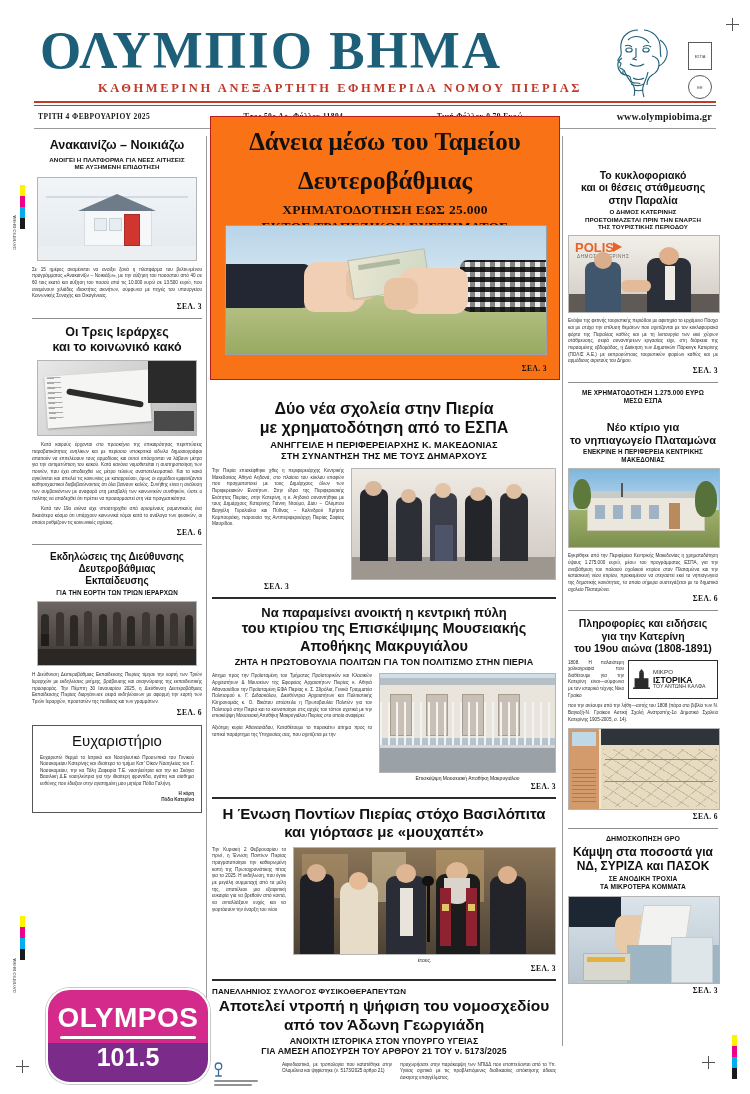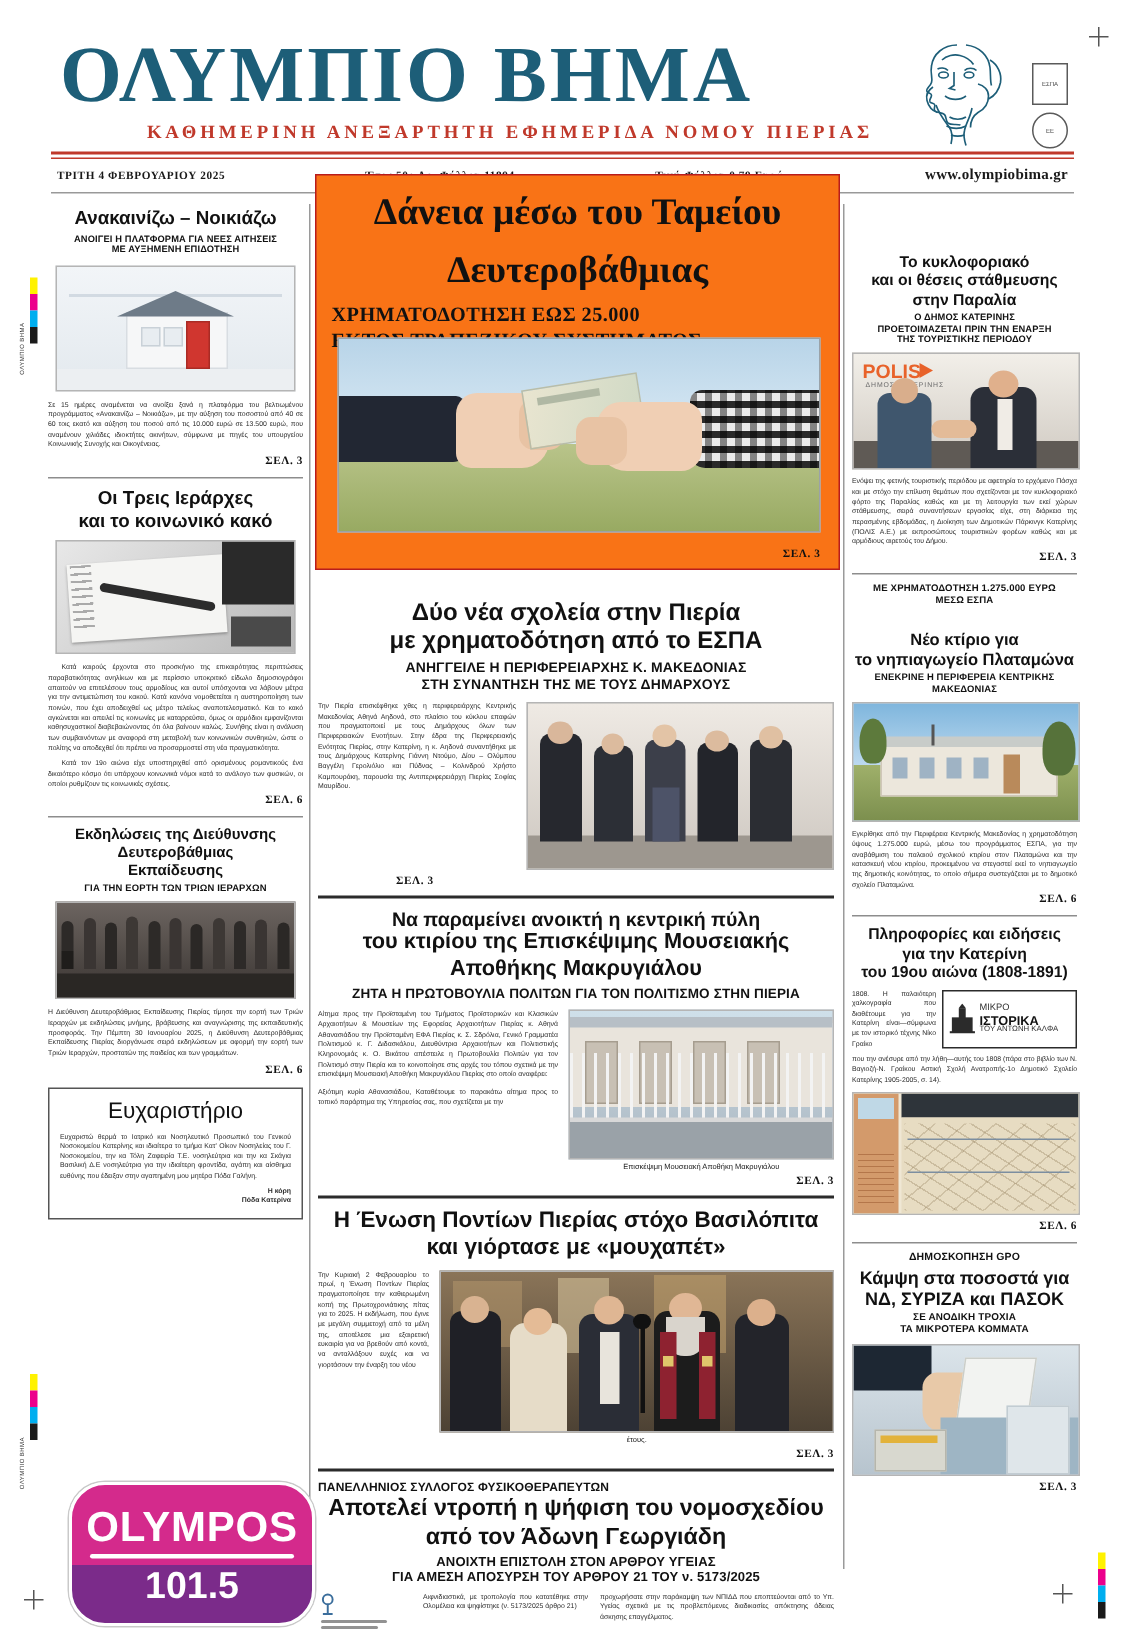--- a/index.html
+++ b/index.html
@@ -72,21 +72,21 @@
      background:linear-gradient(#b8d4e8,#dcebf5);}
   .photo .ground{position:absolute;left:0;right:0;bottom:0;height:45%;
      background:linear-gradient(#b9c48a,#98aa62);}
 
   
   .lead-box{position:absolute;left:210px;top:116px;width:348px;height:262px;
     background:#f97316;border:1px solid #b91c1c;}
   .lead-h1{font-family:"Liberation Serif", serif;font-weight:bold;font-size:25px;
     color:#111;text-align:center;line-height:1.16;padding:10px 14px 0 14px;}
   .lead-h2{font-family:"Liberation Serif", serif;font-weight:bold;font-size:13.5px;
-    color:#111;text-align:left;line-height:1.22;padding:7px 10px 0 10px;
+    color:#111;text-align:center;line-height:1.22;padding:7px 10px 0 10px;
     letter-spacing:.3px;}
   .lead-photo{position:absolute;left:14px;top:108px;width:320px;height:128px;}
   .lead-sel{position:absolute;right:12px;bottom:6px;}
 
   
   .fakeline{height:3.2px;background:#6e6e6e;margin-bottom:2.6px;border-radius:1px;opacity:.75;}
   .tiny{font-size:4.6px;line-height:1.45;color:#2a2a2a;text-align:justify;}
 </style>
 </head>
 <body>
@@ -389,21 +389,21 @@
       </div>
       <div class="sel" style="margin-top:1px;">ΣΕΛ. 3</div>
     </div>
 
     <div class="hrule thick" style="margin:6px 0 6px 0;"></div>
 
     <div class="art">
       <div class="h-kicker" style="font-size:8px;text-align:left;">ΠΑΝΕΛΛΗΝΙΟΣ ΣΥΛΛΟΓΟΣ ΦΥΣΙΚΟΘΕΡΑΠΕΥΤΩΝ</div>
       <div class="h-lead" style="font-size:15.5px;margin-top:1px;">Αποτελεί ντροπή η ψήφιση του νομοσχεδίου</div>
       <div class="h-lead" style="font-size:15.5px;">από τον Άδωνη Γεωργιάδη</div>
-      <div class="h-kicker" style="font-size:8.7px;margin-top:2px;">ΑΝΟΙΧΤΗ ΕΠΙΣΤΟΛΗ ΣΤΟΝ ΑΡΘΡΟΥ ΥΓΕΙΑΣ</div>
+      <div class="h-kicker" style="font-size:8.7px;margin-top:2px;">ΑΝΟΙΧΤΗ ΙΣΤΟΡΙΚΑ ΣΤΟΝ ΥΠΟΥΡΓΟ ΥΓΕΙΑΣ</div>
       <div class="h-kicker" style="font-size:8.7px;">ΓΙΑ ΑΜΕΣΗ ΑΠΟΣΥΡΣΗ ΤΟΥ ΑΡΘΡΟΥ 21 ΤΟΥ ν. 5173/2025</div>
 
       <div style="display:flex;gap:8px;margin-top:5px;align-items:flex-start;">
         <div style="width:62px;flex:0 0 62px;">
           <svg viewBox="0 0 20 22" style="width:13px;height:15px;display:inline-block;vertical-align:top;">
             <circle cx="10" cy="6" r="5" fill="none" stroke="#3b6e9c" stroke-width="2"></circle>
             <path d="M10 11v10M5 21h10" stroke="#3b6e9c" stroke-width="2" fill="none"></path>
           </svg>
           <div style="display:inline-block;width:44px;vertical-align:top;margin-left:2px;">
             <div class="fakeline" style="width:100%;height:2px;"></div>

